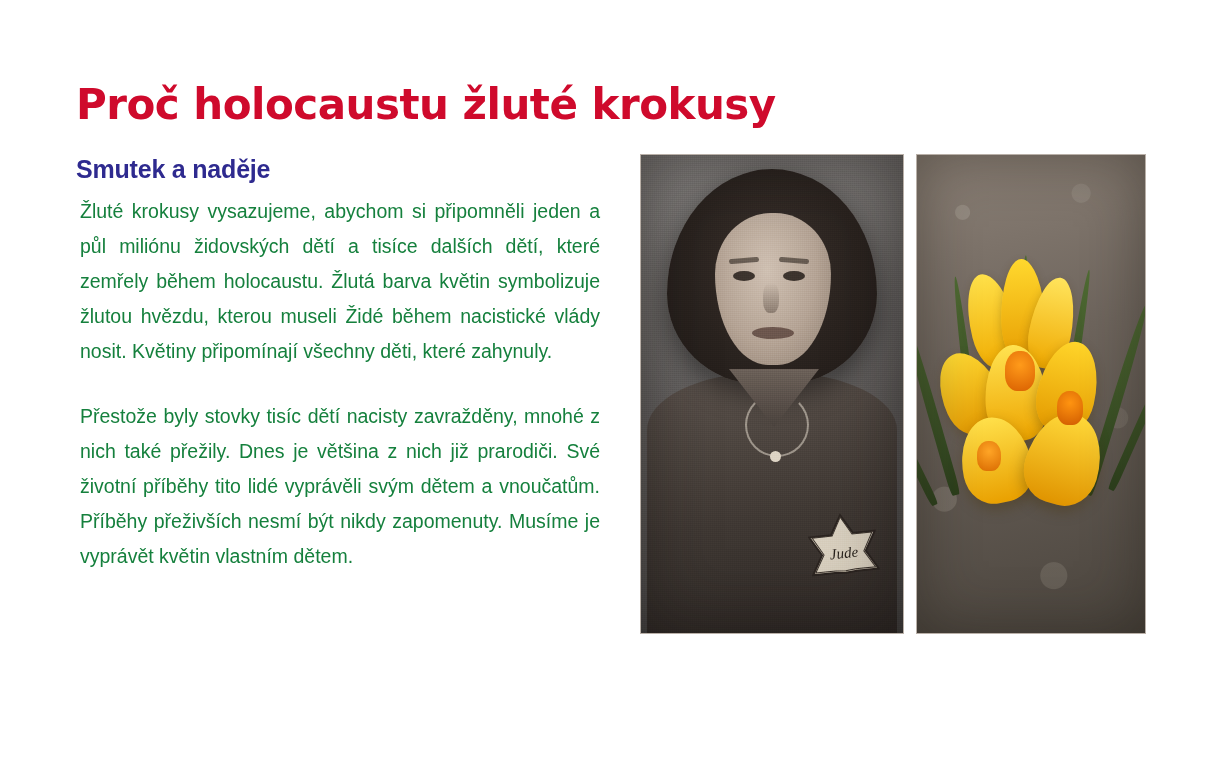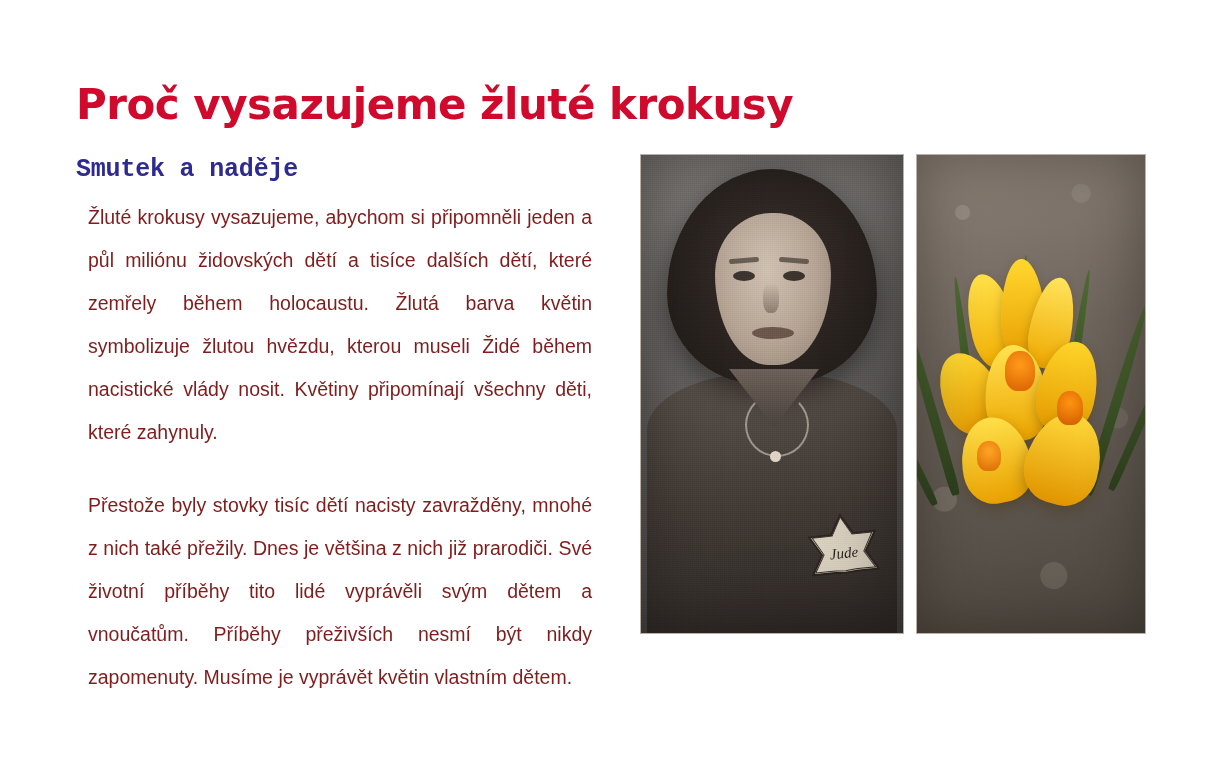--- a/index.html
+++ b/index.html
@@ -35,36 +35,36 @@
   }
 
   .content {
     position: absolute;
     left: 76px;
     top: 155px;
     width: 528px;
   }
 
   .subtitle {
-    font-family: Liberation Mono, monospace;
+    font-family: Liberation Sans, sans-serif;
     font-weight: bold;
     font-size: 25px;
     color: #2e2a8f;
     margin: 0 0 10px 0;
     letter-spacing: -0.2px;
   }
 
   .para {
     font-family: "Liberation Sans", sans-serif;
     font-size: 19.5px;
-    line-height: 43px;
-    color: #7f1d1d;
+    line-height: 35px;
+    color: #15803d;
     text-align: justify;
     text-justify: inter-word;
-    margin: 12px;
+    margin: 4px;
   }
 
   .para + .para {
     margin-top: 30px;
   }
 
   
   .photo-portrait {
     position: absolute;
     left: 640px;
@@ -242,21 +242,21 @@
     position: absolute;
     inset: 0;
     box-shadow: inset 0 0 60px rgba(30,26,20,0.45);
   }
 </style>
 </head>
 <body>
 
 <div class="page">
 
-  <h1 class="title">Proč vysazujeme žluté krokusy</h1>
+  <h1 class="title">Proč holocaustu žluté krokusy</h1>
 
   <div class="content">
     <h2 class="subtitle">Smutek a naděje</h2>
     <p class="para">Žluté krokusy vysazujeme, abychom si připomněli jeden a půl miliónu židovských dětí a tisíce dalších dětí, které zemřely během holocaustu. Žlutá barva květin symbolizuje žlutou hvězdu, kterou museli Židé během nacistické vlády nosit. Květiny připomínají všechny děti, které zahynuly.</p>
     <p class="para">Přestože byly stovky tisíc dětí nacisty zavražděny, mnohé z nich také přežily. Dnes je většina z nich již prarodiči. Své životní příběhy tito lidé vyprávěli svým dětem a vnoučatům. Příběhy přeživších nesmí být nikdy zapomenuty. Musíme je vyprávět květin vlastním dětem.</p>
   </div>
 
   <div class="photo-portrait">
     <div class="pp-bg"></div>
     <div class="pp-body"></div>

